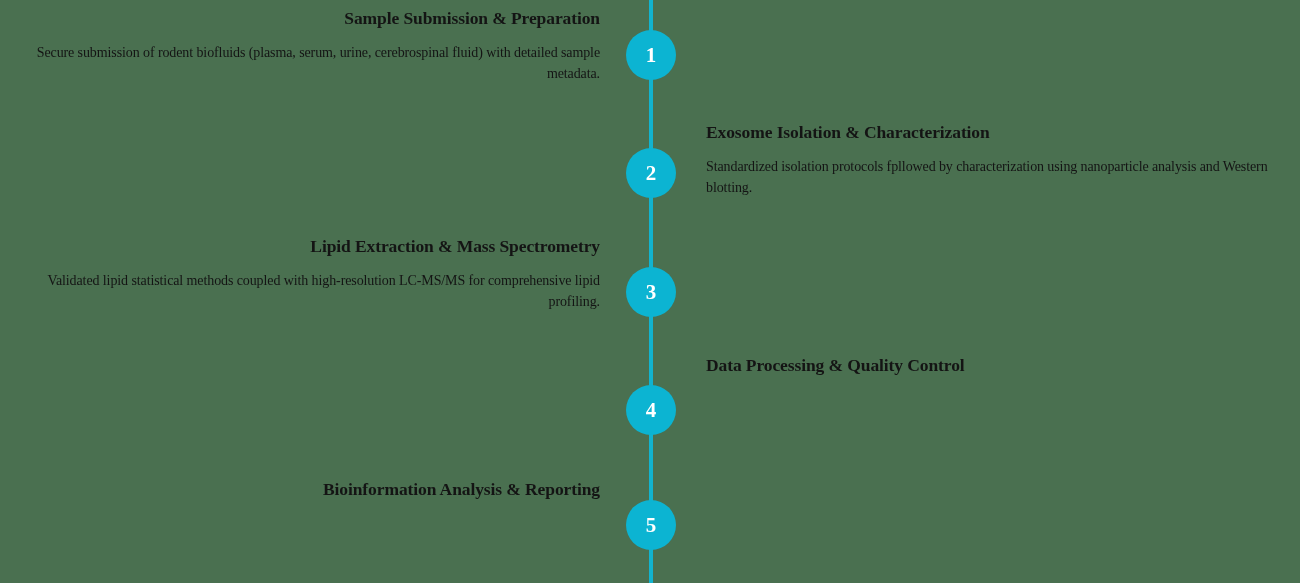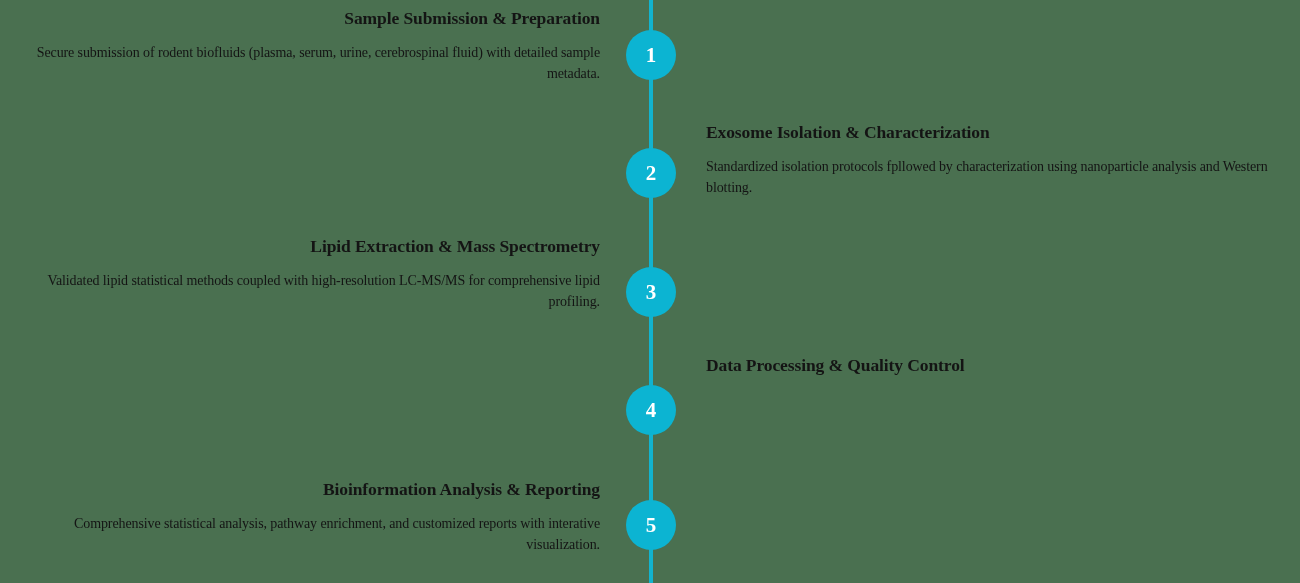--- a/index.html
+++ b/index.html
@@ -106,17 +106,16 @@
   </div>
   <div class="node" style="top:267px;">3</div>
 
   <div class="block right" style="top:355px;">
     <p class="step-title">Data Processing &amp; Quality Control</p>
   </div>
   <div class="node" style="top:385px;">4</div>
 
   <div class="block left" style="top:479px;">
     <p class="step-title">Bioinformation Analysis &amp; Reporting</p>
-    <p class="step-desc">Comprehensive statistical analysis, pathway enrichment, and customized reports with interative visualization.</p>
   </div>
   <div class="node" style="top:500px;">5</div>
 
 </div>
 
 </body></html>

